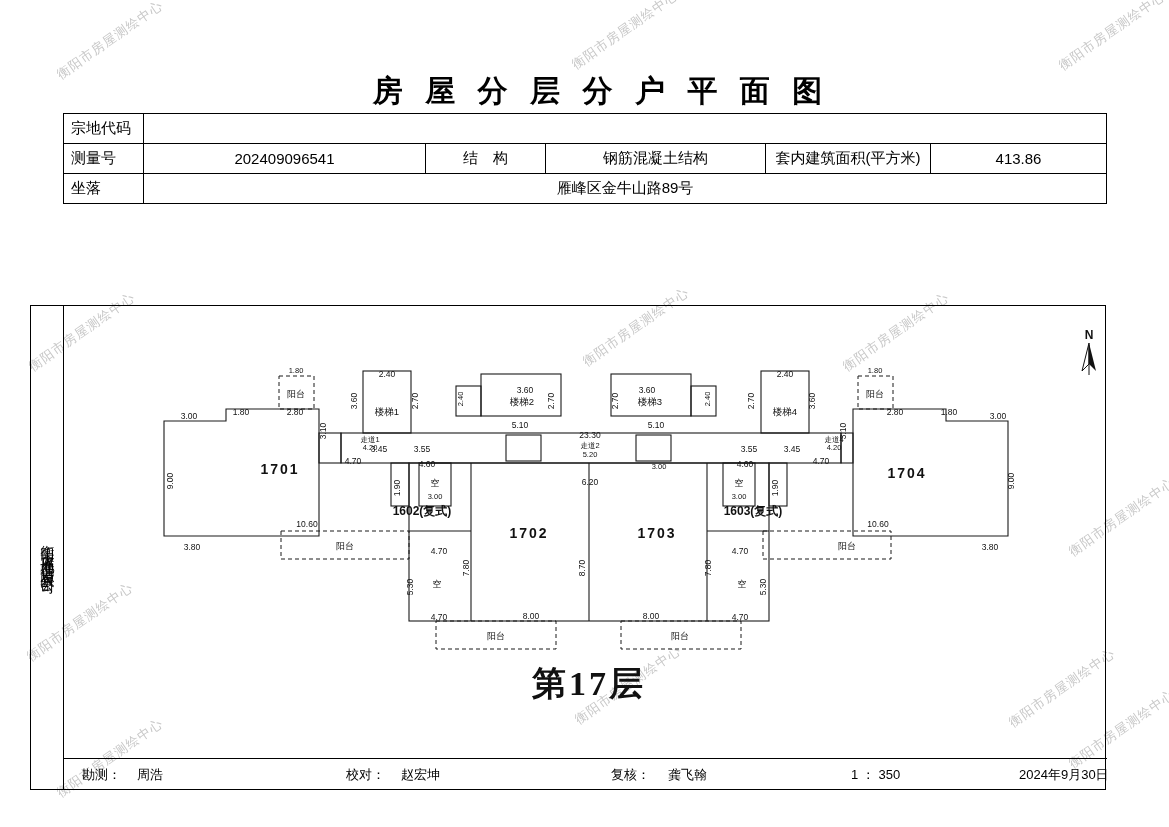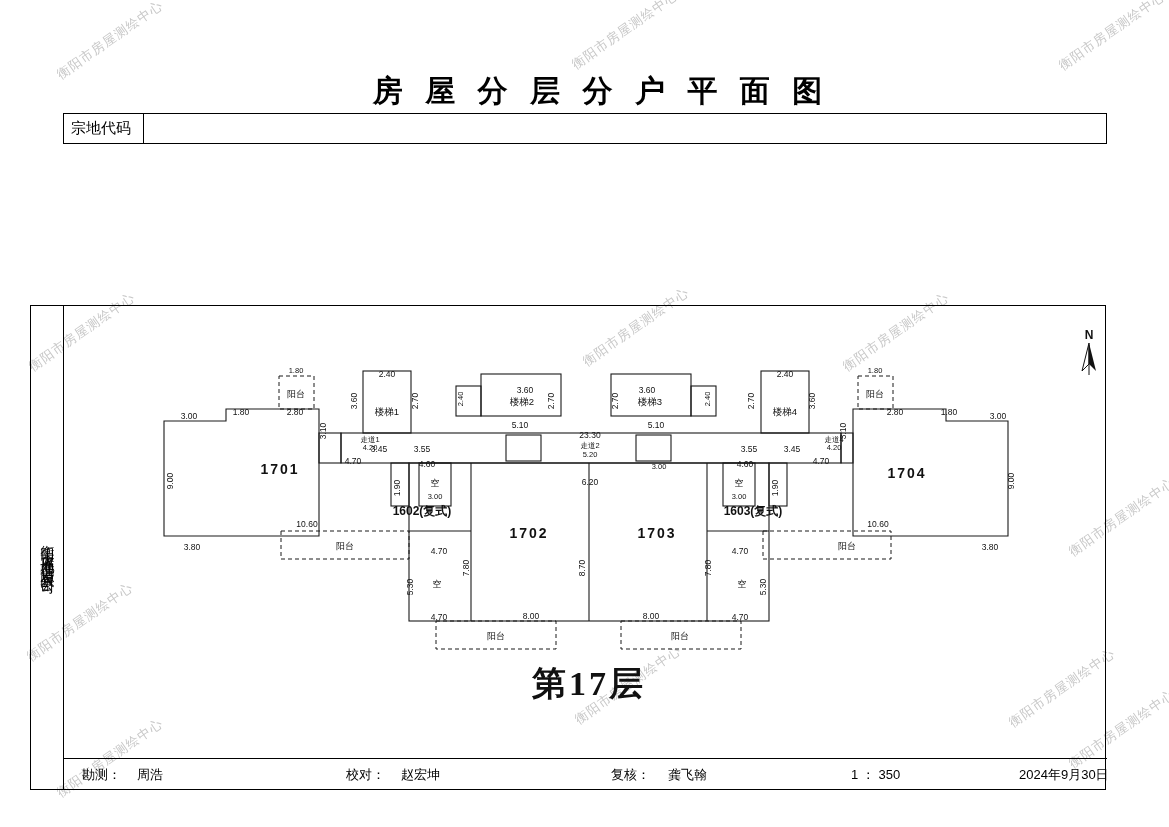--- a/index.html
+++ b/index.html
@@ -70,20 +70,32 @@
         <col style="width:282px">
         <col style="width:120px">
       <col style="width:220px">
         <col style="width:165px">
         <col style="width:176px">
     </colgroup>
     <tbody>
         <tr>
       <td class="lab">宗地代码</td>
       <td colspan="5"></td>
+    </tr>
+    <tr>
+      <td class="lab">测量号</td>
+      <td>202409096541</td>
+      <td>结　构</td>
+      <td>钢筋混凝土结构</td>
+      <td>套内建筑面积(平方米)</td>
+      <td>413.86</td>
+    </tr>
+    <tr>
+      <td class="lab">坐落</td>
+      <td colspan="5">雁峰区金牛山路89号</td>
     </tr>
   </tbody>
     </table>
 
   <div class="frame">
 
     <div class="strip">
       <span class="company">衡阳市大雁地理信息有限公司</span>
     </div>
 

